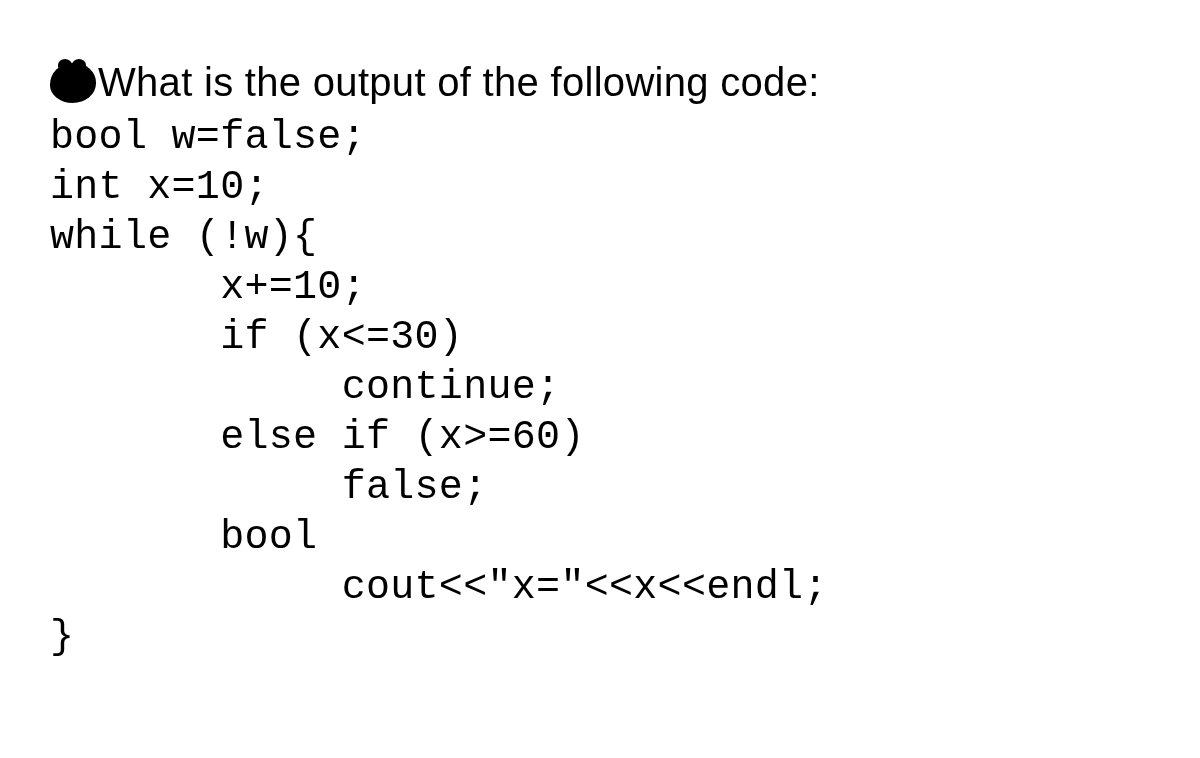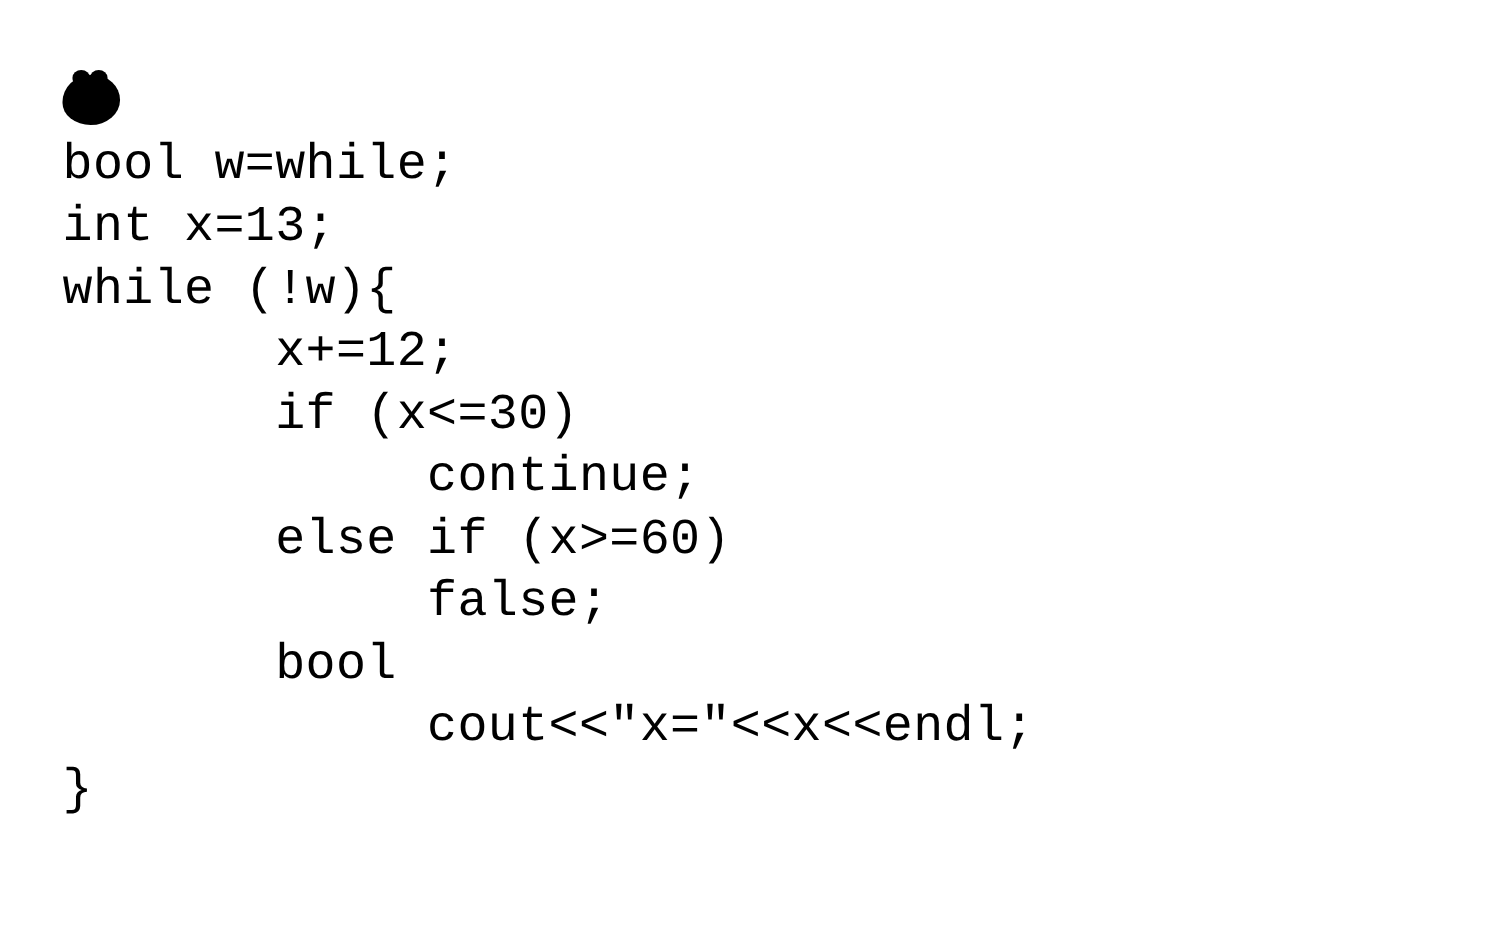--- a/index.html
+++ b/index.html
@@ -64,25 +64,26 @@
       white-space: pre;
       letter-spacing: 0.3px;
     }
   </style>
 </head>
 <body>
 
 <div class="container">
   <div class="question-line">
     <span class="blob-icon"></span>
+    <span class="question-text">What is the output of the following code:</span>
   </div>
-  <div class="code-block"><span>bool w=while;</span>
-<span>int x=13;</span>
+  <div class="code-block"><span>bool w=false;</span>
+<span>int x=10;</span>
 <span>while (!w){</span>
-<span>       x+=12;</span>
+<span>       x+=10;</span>
 <span>       if (x&lt;=30)</span>
 <span>            continue;</span>
 <span>       else if (x&gt;=60)</span>
 <span>            false;</span>
 <span>       bool</span>
 <span>            cout&lt;&lt;"x="&lt;&lt;x&lt;&lt;endl;</span>
 <span>}</span></div>
 </div>
 
 </body></html>

